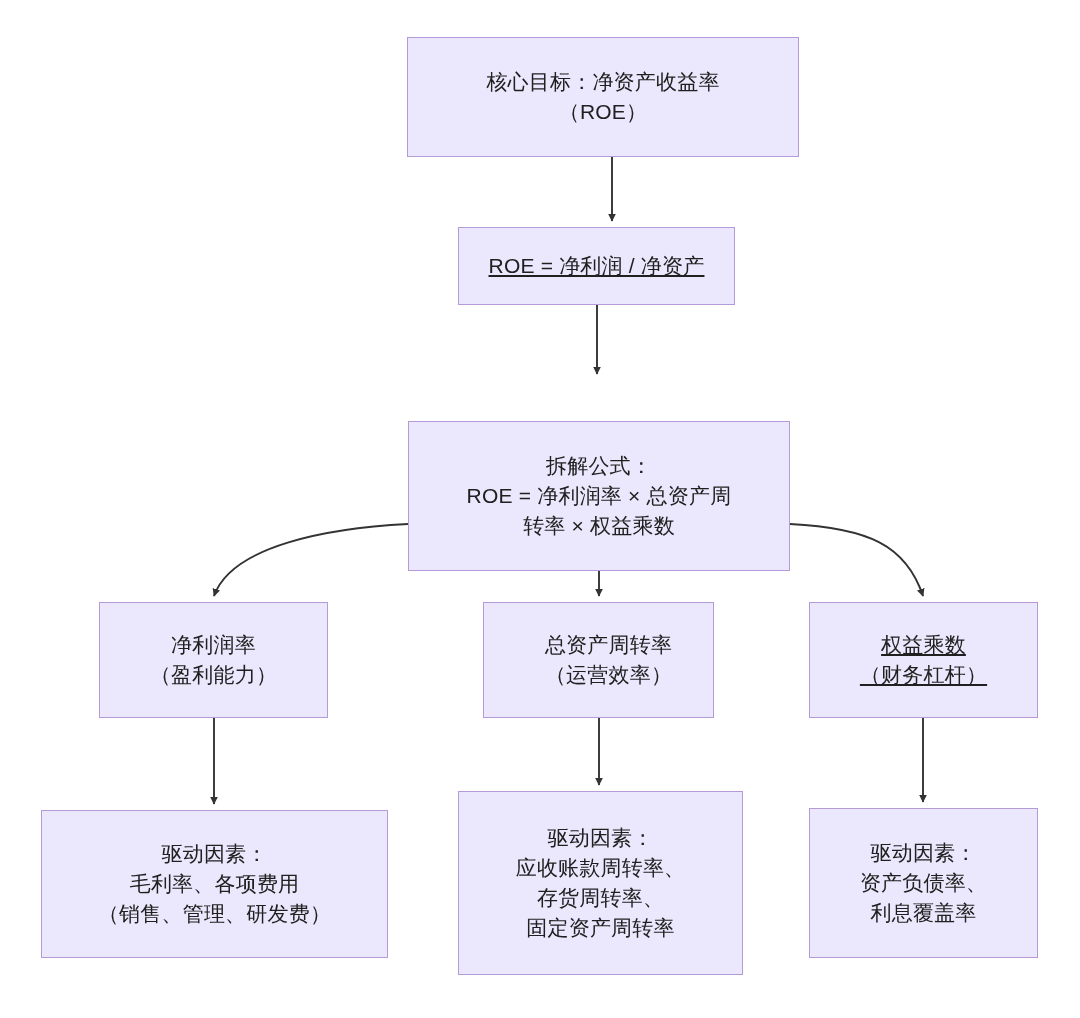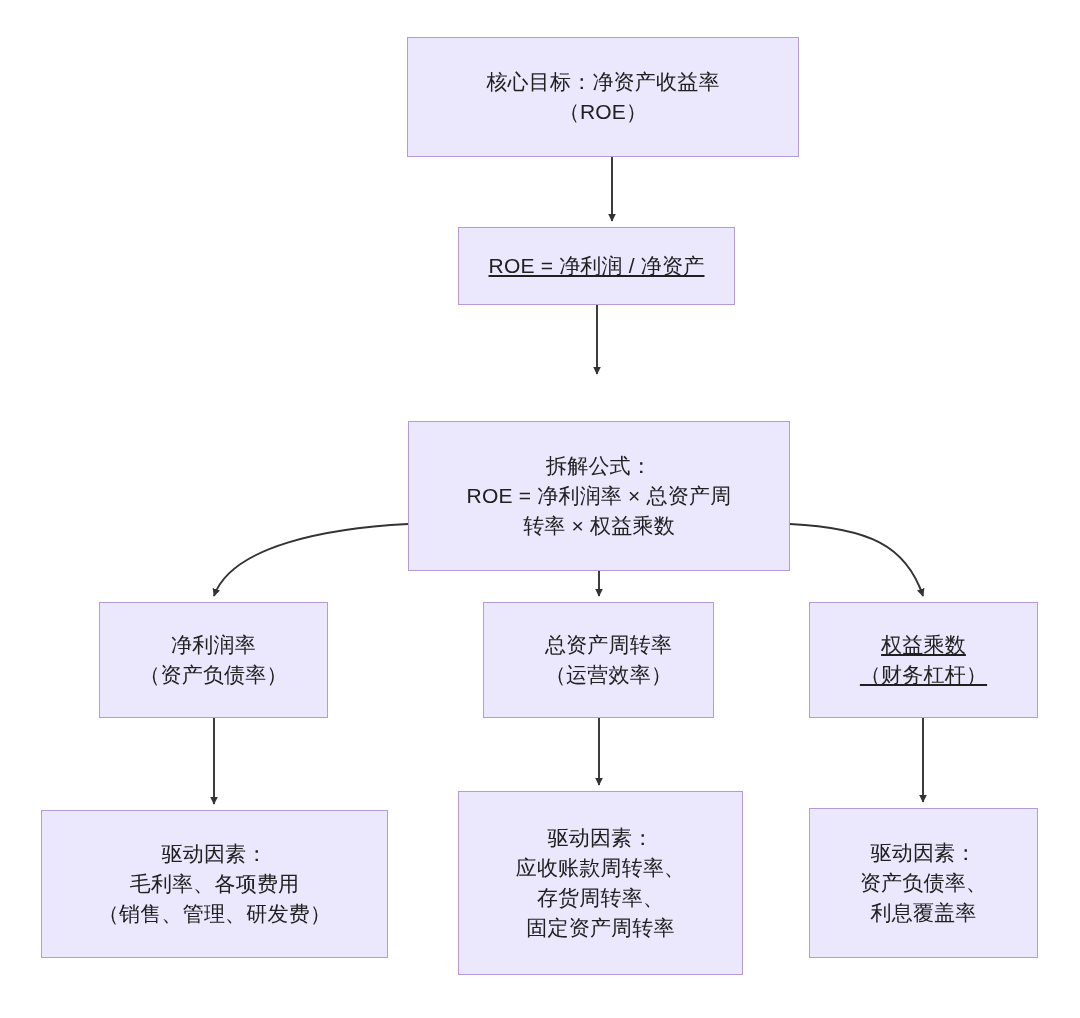--- a/index.html
+++ b/index.html
@@ -82,21 +82,21 @@
   </div>
 
   <div class="node" style="left:408px; top:380px; width:382px; height:150px;margin-top:41px;">
     <span class="node-label">拆解公式：
 ROE = 净利润率 × 总资产周
 转率 × 权益乘数</span>
   </div>
 
   <div class="node" style="left:99px; top:602px; width:229px; height:116px;">
     <span class="node-label">净利润率
-（资产负债率）</span>
+（盈利能力）</span>
   </div>
 
   <div class="node" style="left:483px; top:602px; width:231px; height:116px;padding-left:20px;">
     <span class="node-label">总资产周转率
 （运营效率）</span>
   </div>
 
   <div class="node" style="left:809px; top:602px; width:229px; height:116px;text-decoration:underline;">
     <span class="node-label">权益乘数
 （财务杠杆）</span>

